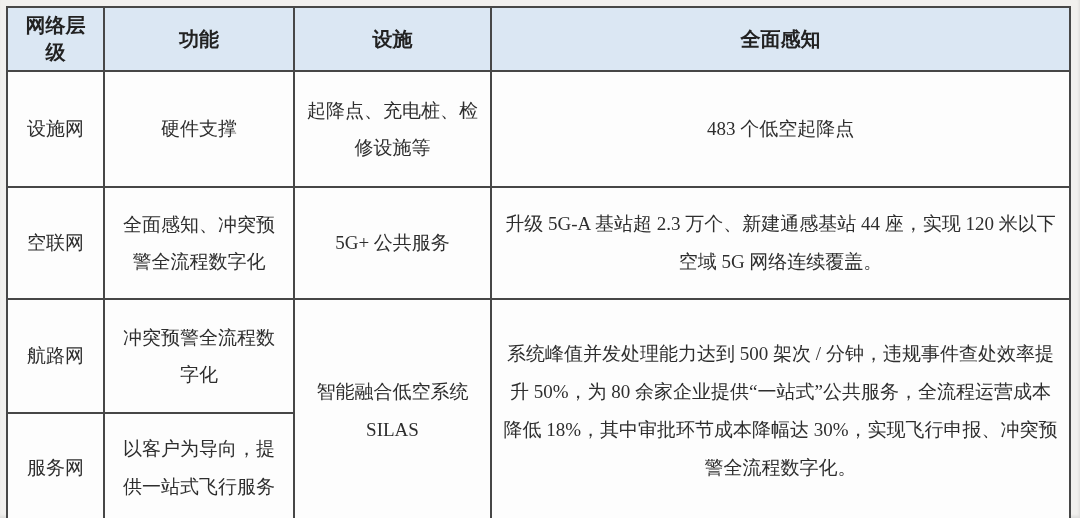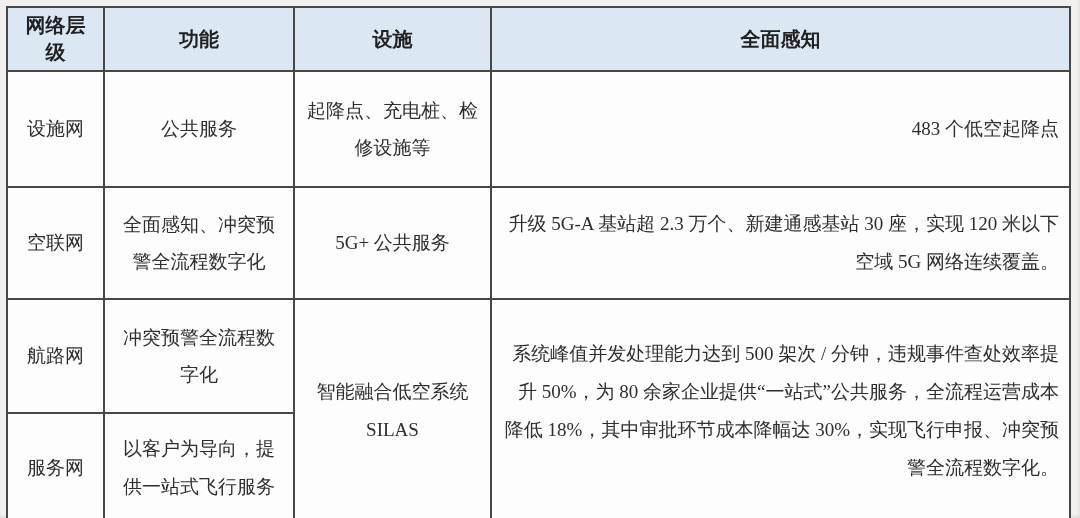--- a/index.html
+++ b/index.html
@@ -44,21 +44,21 @@
     font-size: 20px;
     text-align: center;
     color: #222;
   }
   td.c-center {
     text-align: center;
     font-size: 19px;
     line-height: 1.95;
   }
   td.c-left {
-    text-align: right;
+    text-align: center;
     font-size: 19px;
     line-height: 2.0;
     padding-left: 12px;
     padding-right: 14px;
   }
 </style>
 </head>
 <body>
 
 <div class="stage">
@@ -73,29 +73,29 @@
       <tr class="hdr">
         <th>网络层级</th>
         <th>功能</th>
         <th>设施</th>
         <th>全面感知</th>
       </tr>
     </thead>
     <tbody>
       <tr class="r1">
         <td class="c-center">设施网</td>
-        <td class="c-center">公共服务</td>
+        <td class="c-center">硬件支撑</td>
         <td class="c-center">起降点、充电桩、检修设施等</td>
         <td class="c-left">483 个低空起降点</td>
       </tr>
       <tr class="r2">
         <td class="c-center">空联网</td>
         <td class="c-center">全面感知、冲突预警全流程数字化</td>
         <td class="c-center">5G+ 公共服务</td>
-        <td class="c-left">升级 5G-A 基站超 2.3 万个、新建通感基站 30 座，实现 120 米以下空域 5G 网络连续覆盖。</td>
+        <td class="c-left">升级 5G-A 基站超 2.3 万个、新建通感基站 44 座，实现 120 米以下空域 5G 网络连续覆盖。</td>
       </tr>
       <tr class="r3">
         <td class="c-center">航路网</td>
         <td class="c-center">冲突预警全流程数字化</td>
         <td class="c-center" rowspan="2">智能融合低空系统 SILAS</td>
         <td class="c-left" rowspan="2">系统峰值并发处理能力达到 500 架次 / 分钟，违规事件查处效率提升 50%，为 80 余家企业提供“一站式”公共服务，全流程运营成本降低 18%，其中审批环节成本降幅达 30%，实现飞行申报、冲突预警全流程数字化。</td>
       </tr>
       <tr class="r4">
         <td class="c-center">服务网</td>
         <td class="c-center">以客户为导向，提供一站式飞行服务</td>

